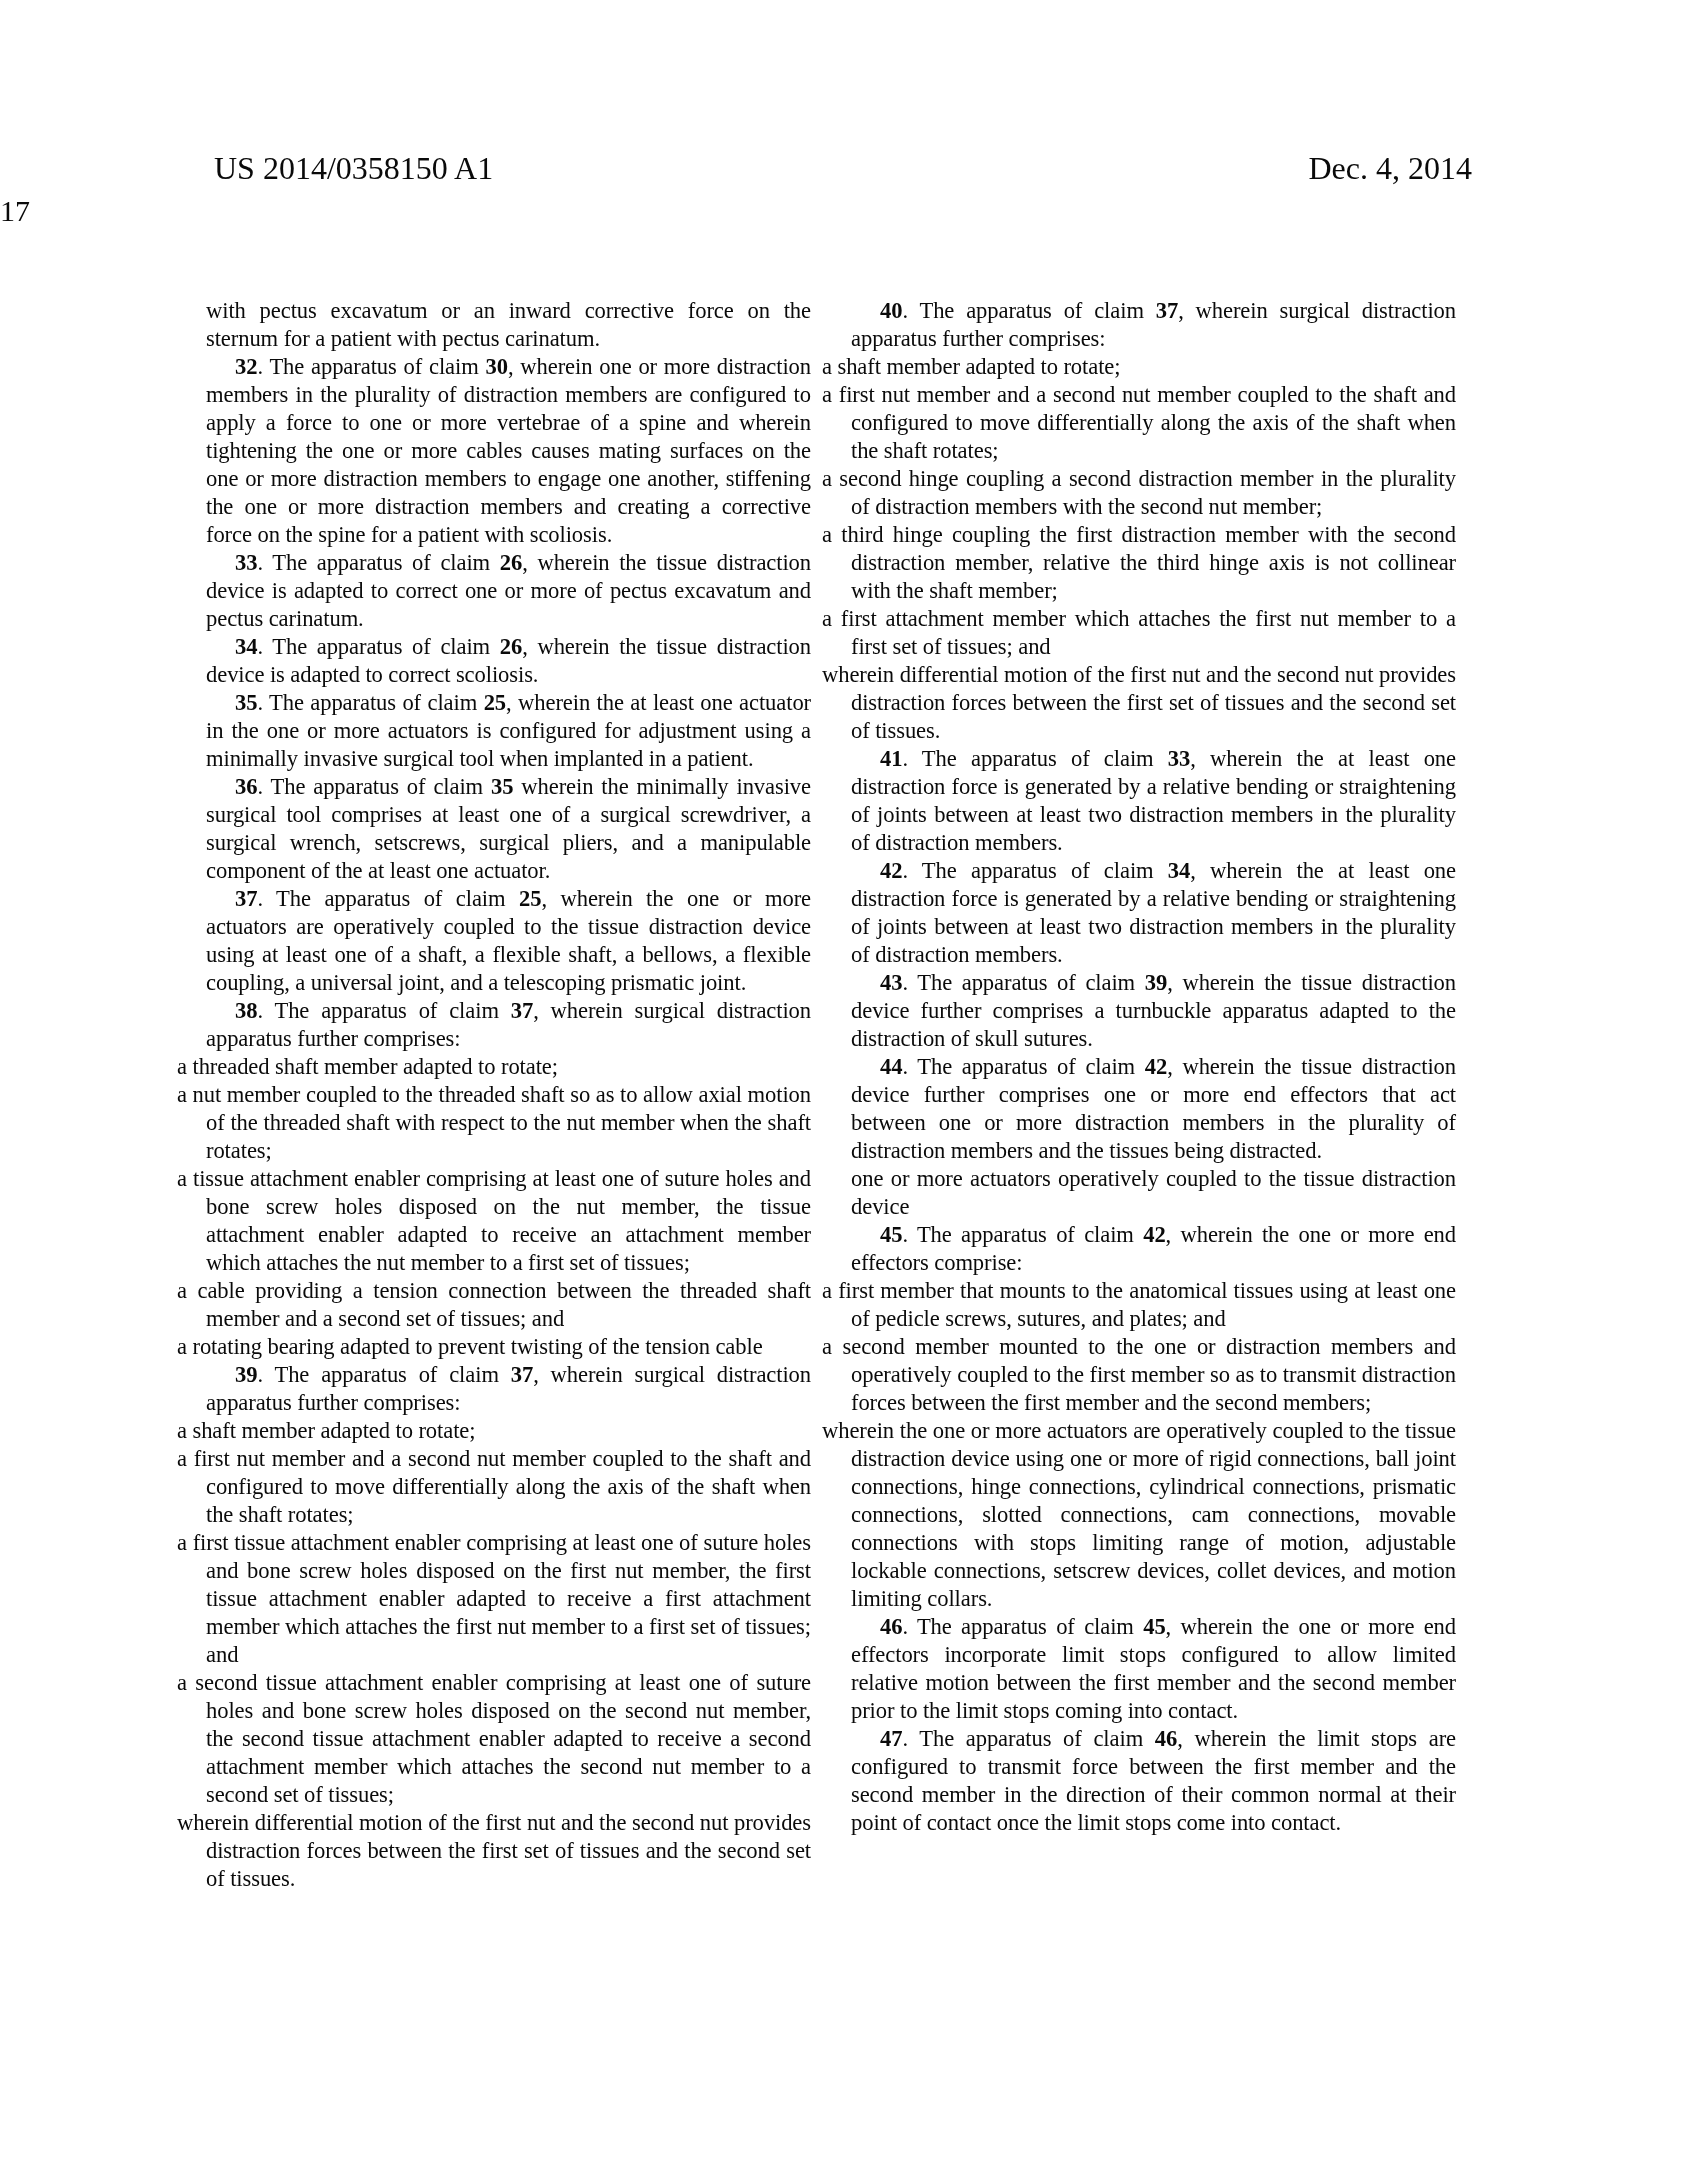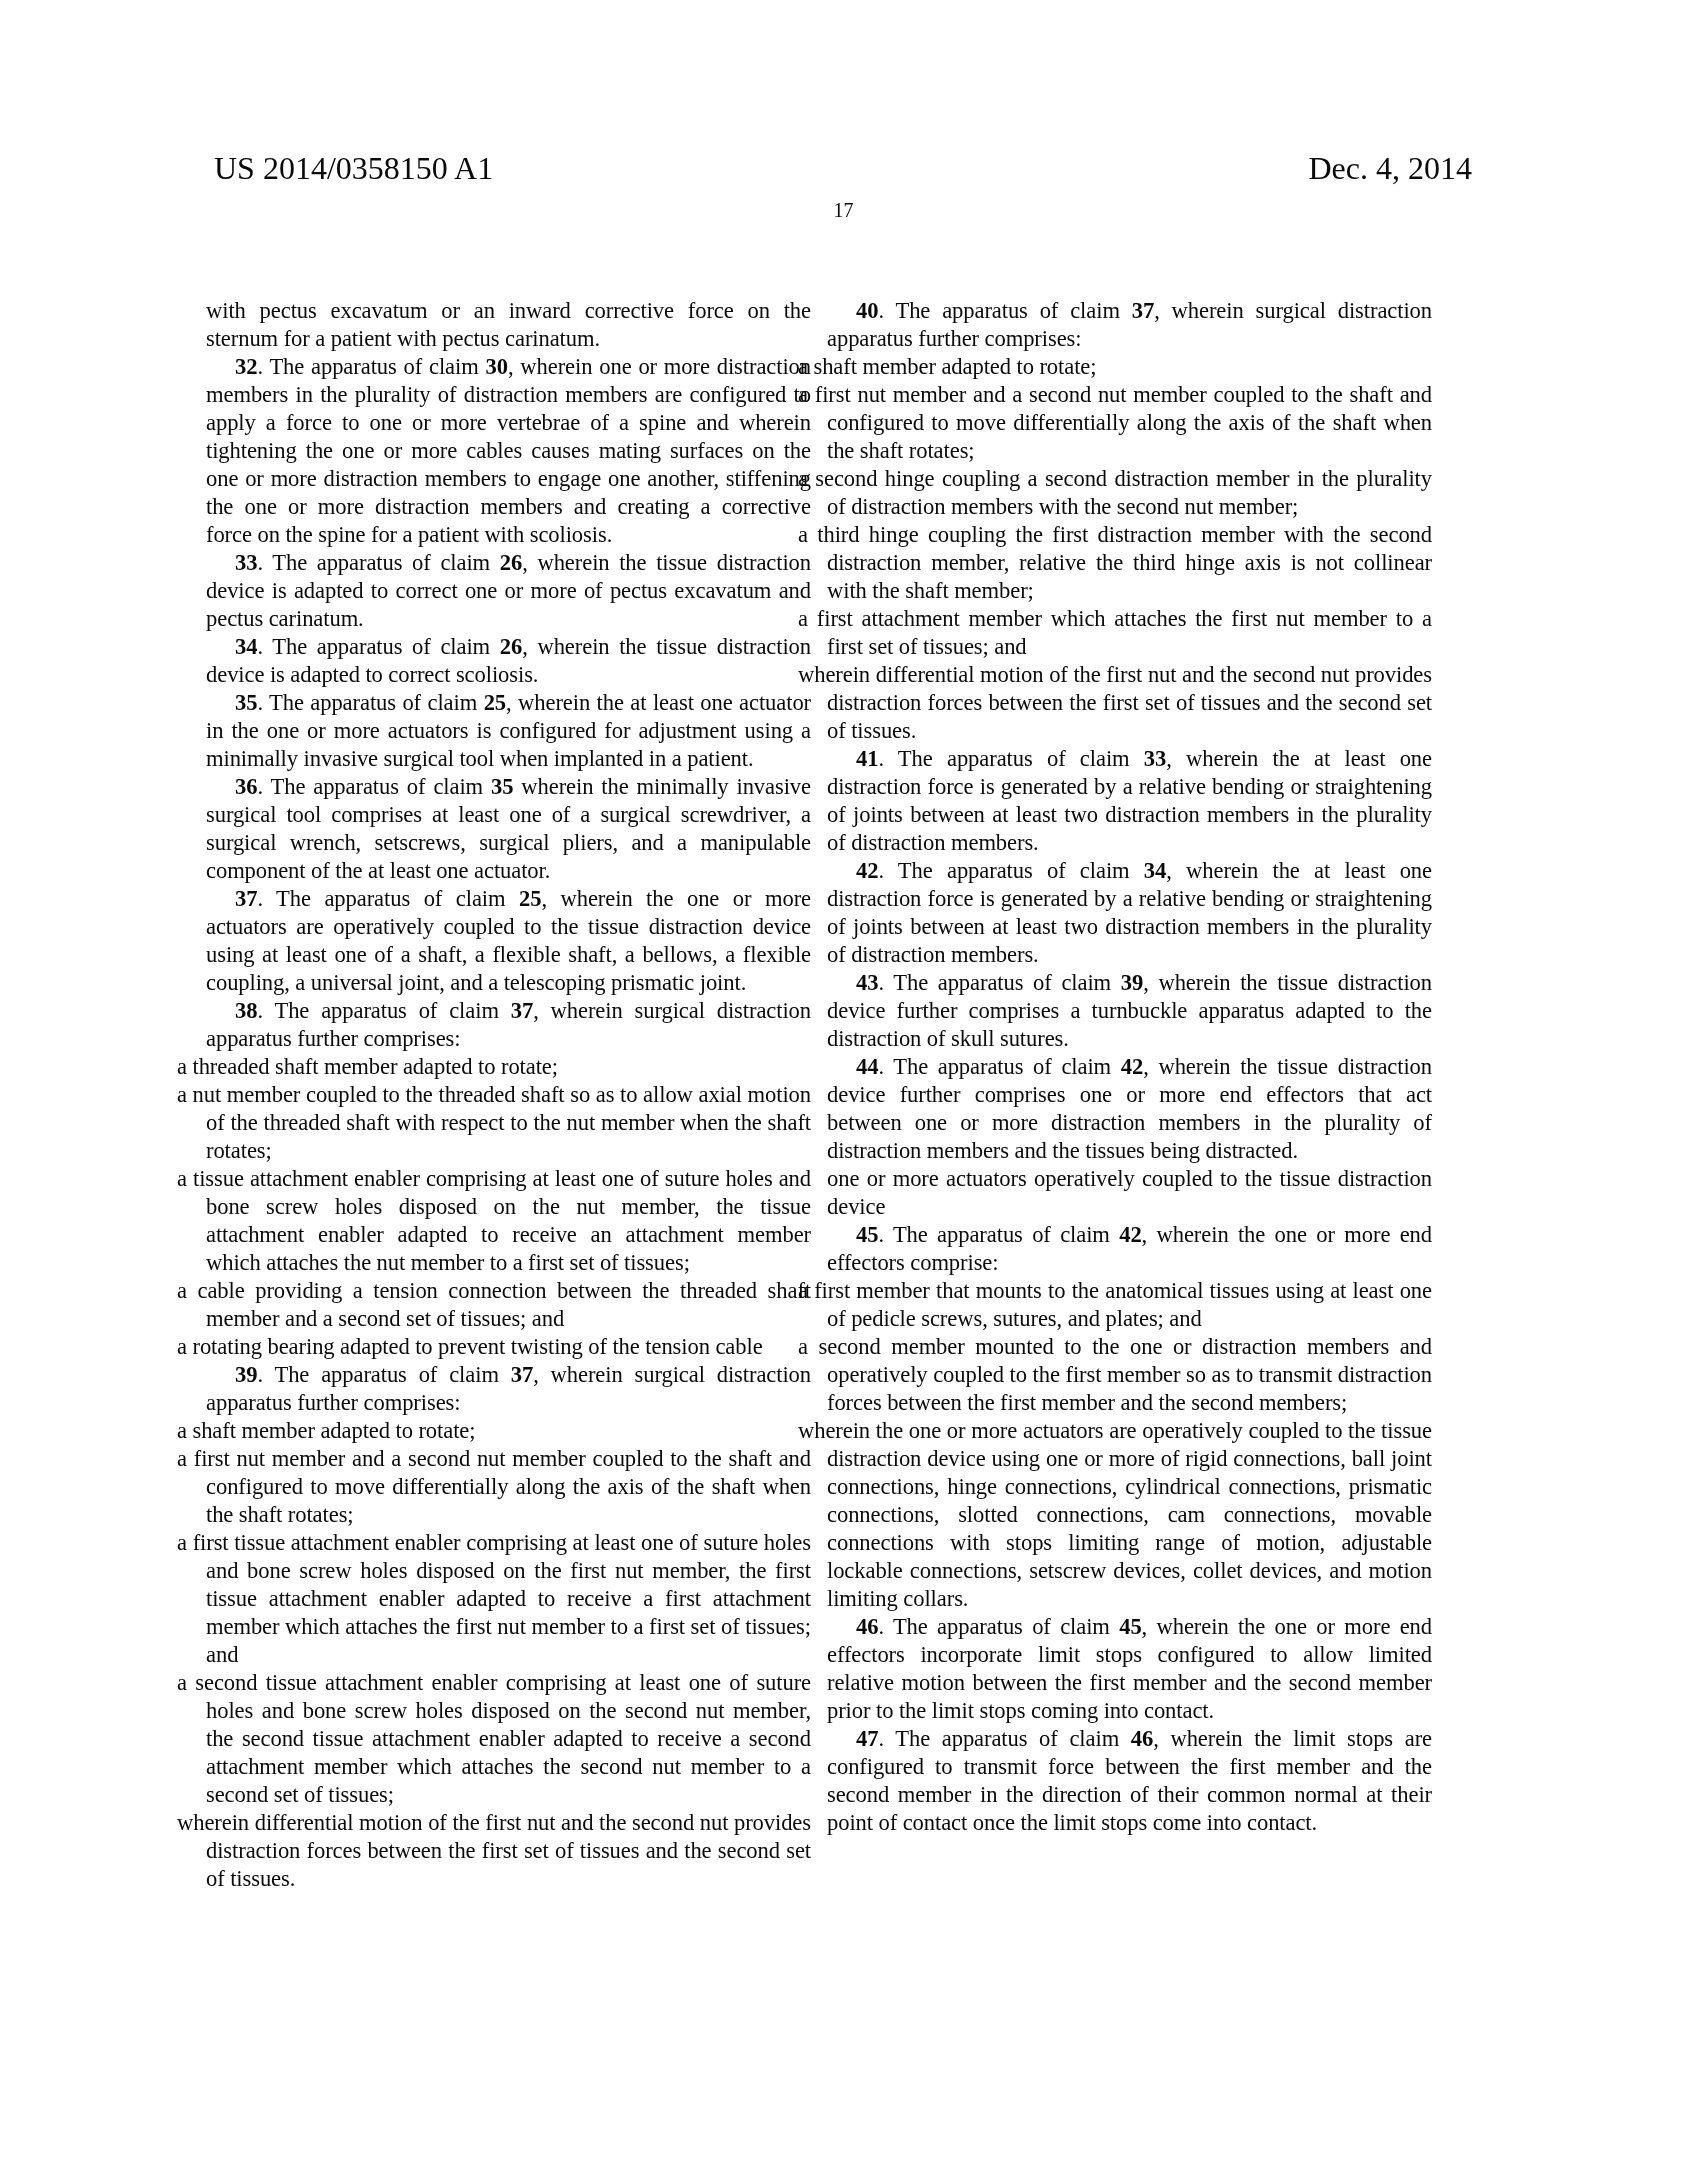--- a/index.html
+++ b/index.html
@@ -30,30 +30,29 @@
     top: 151px;
     font-size: 32px;
     line-height: 35px;
     white-space: nowrap;
   }
   .page-num {
     position: absolute;
     left: 0;
     top: 194px;
     width: 100%;
-    text-align: center;
-    font-size: 20px;
+    font-size: 30px;
     line-height: 33px;
   }
   .columns {
     position: absolute;
     left: 206px;
     top: 297px;
     display: flex;
-    gap: 16px;
+    gap: 40px;
   }
   .col {
     width: 605px;
     font-size: 22.6px;
     line-height: 28px;
     text-align: justify;
     letter-spacing: -0.1px;
   }
   .col p {
     margin: 0;

